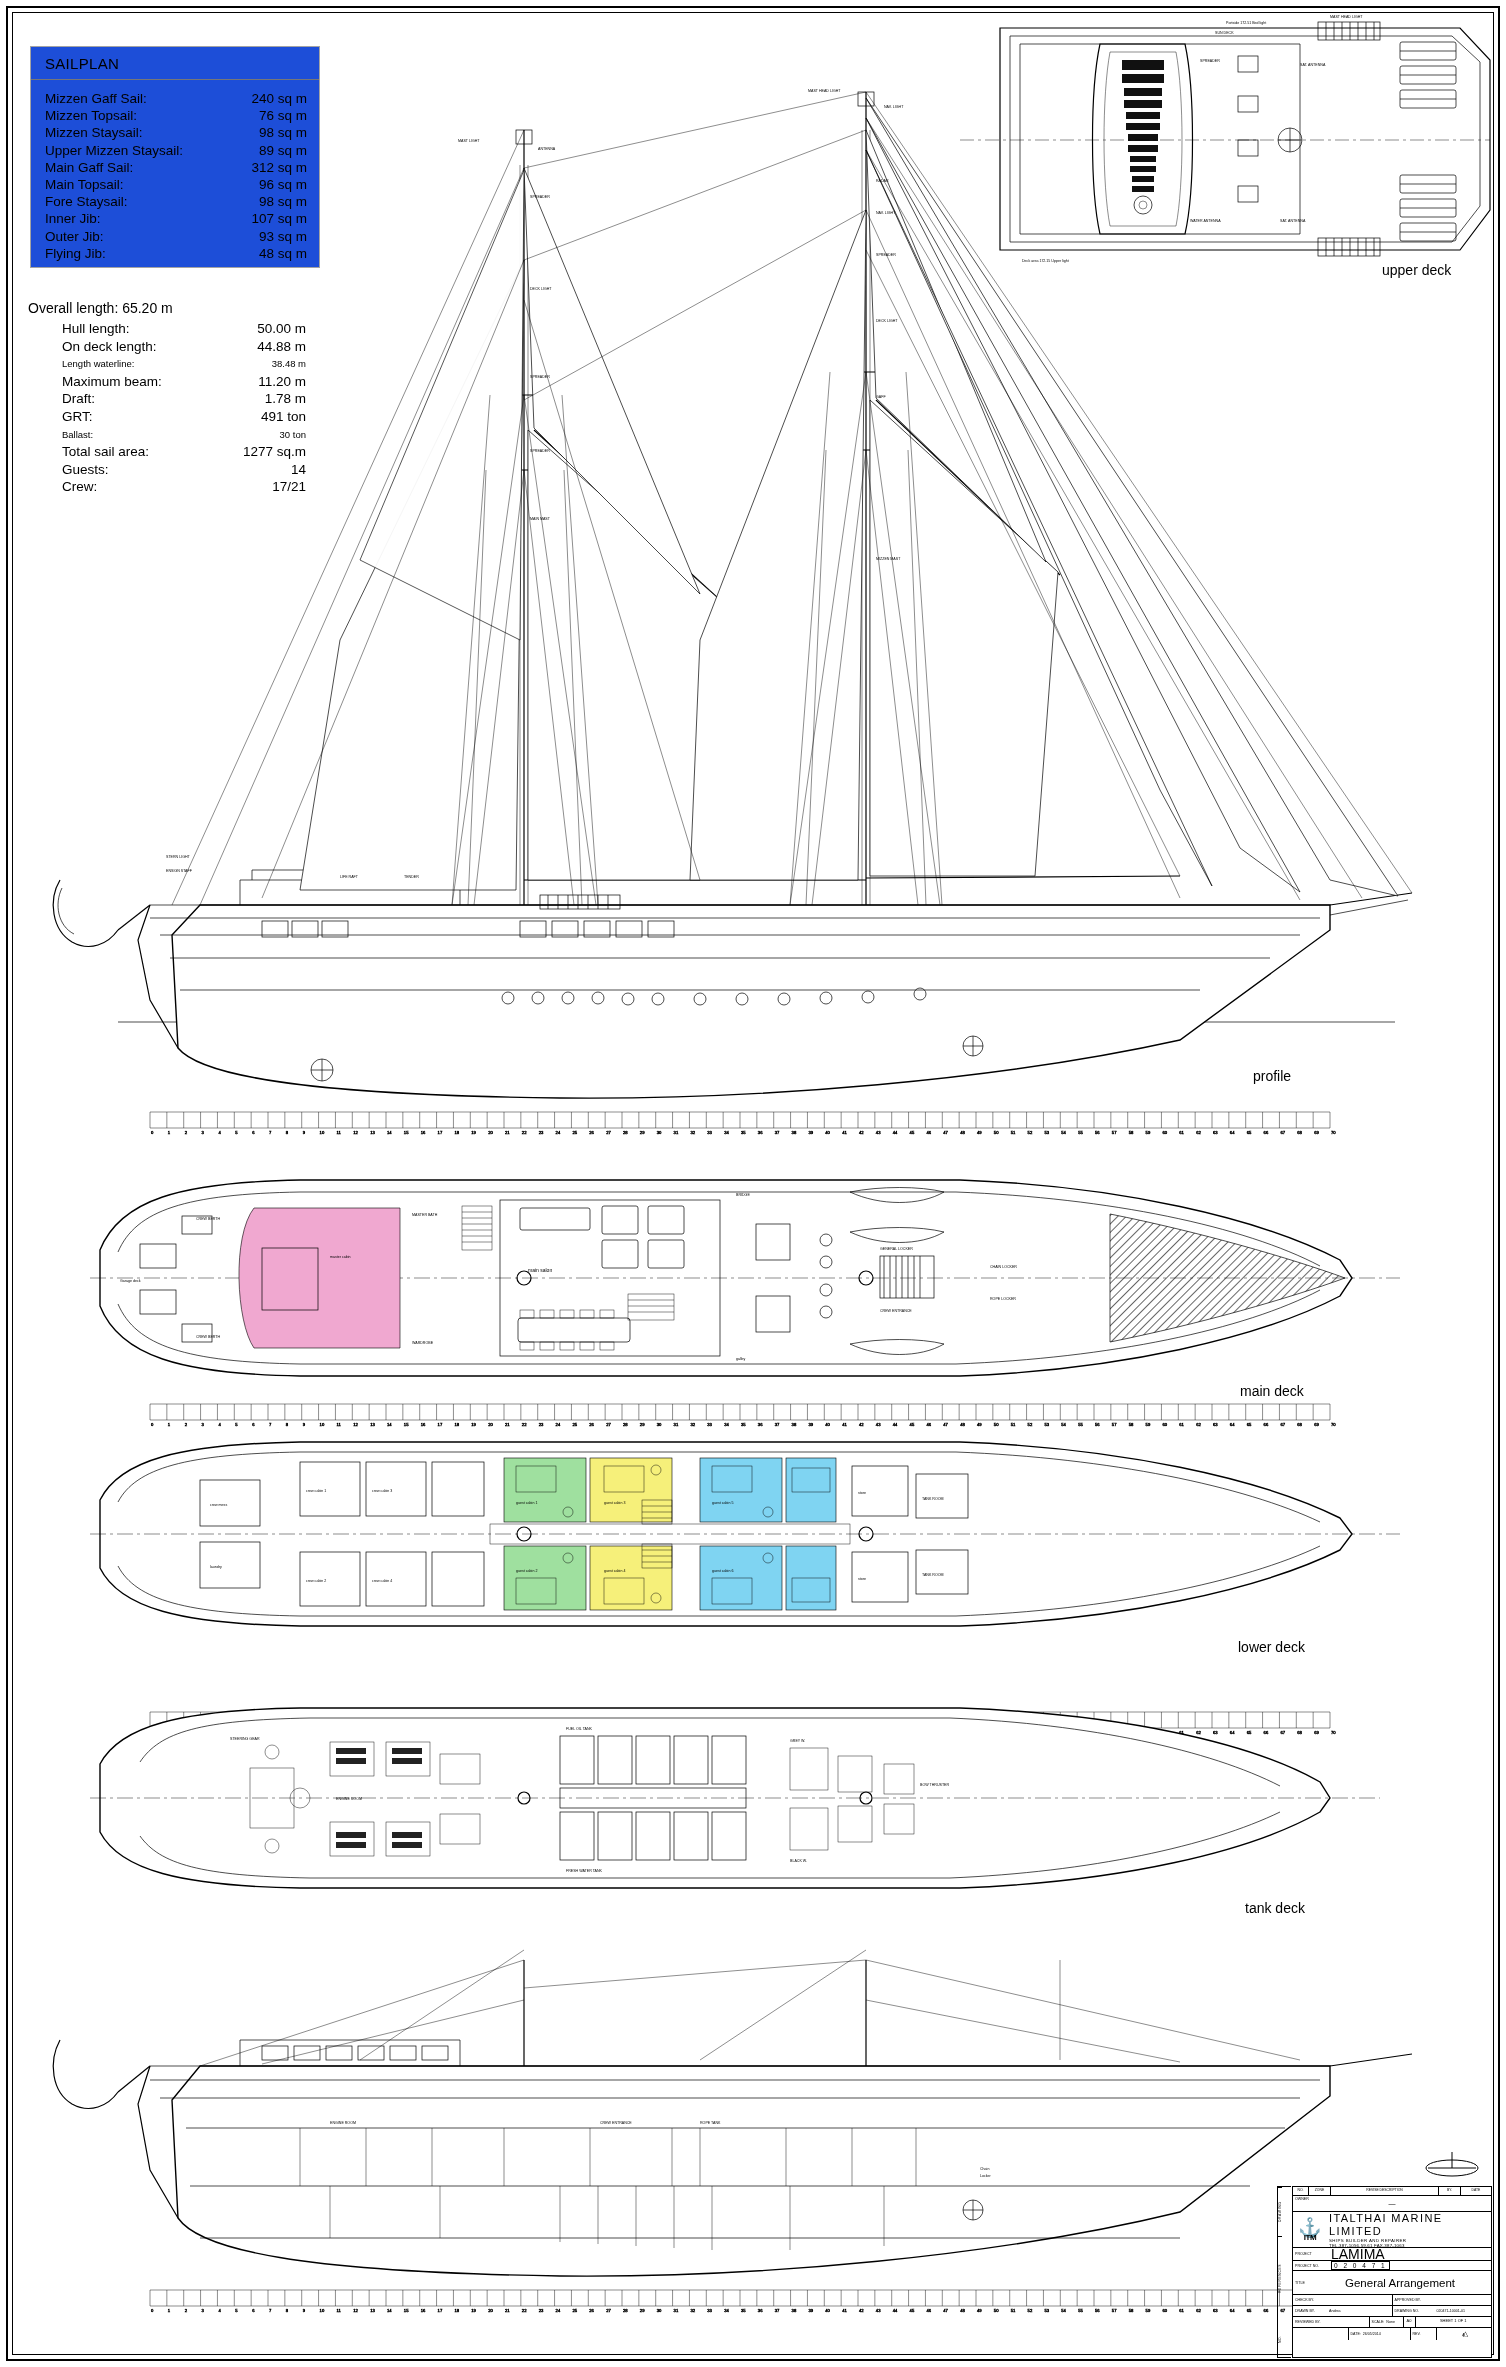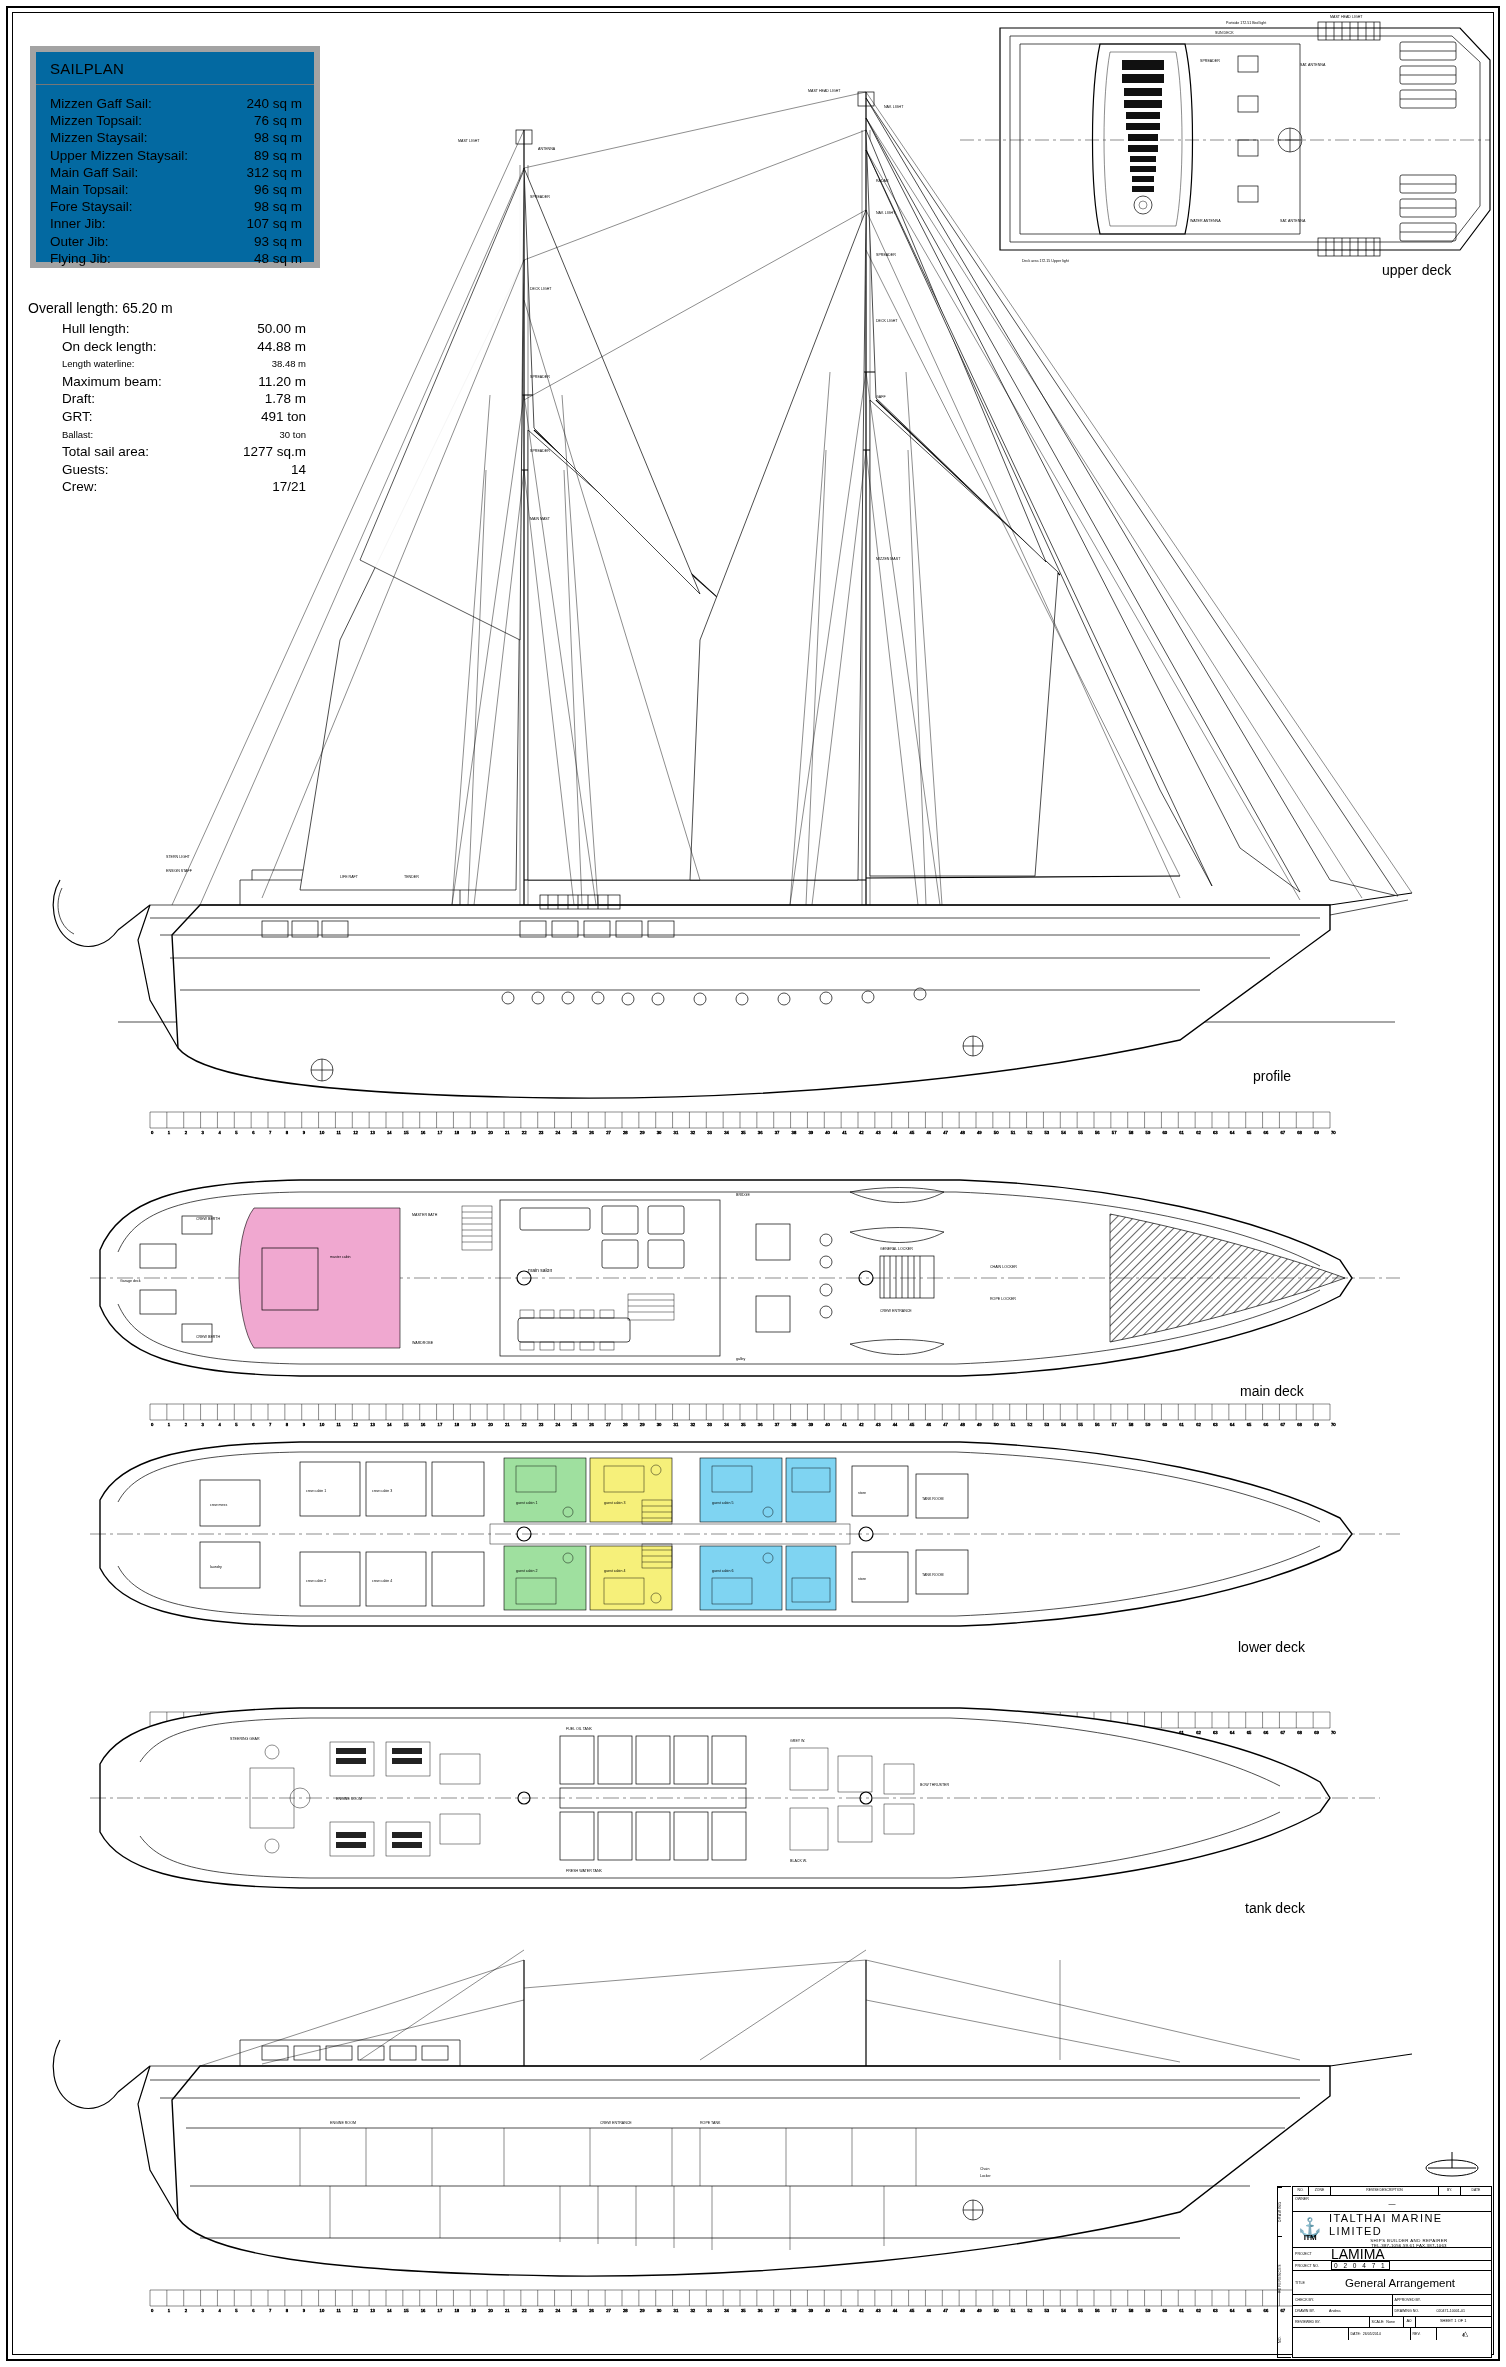--- a/index.html
+++ b/index.html
@@ -2,21 +2,21 @@
 <html><head>
 <meta charset="utf-8">
 <style>
   html,body{margin:0;padding:0;background:#ffffff;}
   body{font-family:"Liberation Sans", sans-serif;color:#000;}
   #sheet{position:relative;width:1506px;height:2367px;background:#fff;overflow:hidden;}
   #border{position:absolute;left:6px;top:6px;width:1494px;height:2355px;border:2px solid #000;box-sizing:border-box;}
   #inner-border{position:absolute;left:12px;top:12px;width:1482px;height:2343px;border:1px solid #000;box-sizing:border-box;}
 
   
-  #sailplan-box{position:absolute;left:30px;top:46px;width:290px;height:222px;border:6px solid #a3a3a3;box-sizing:border-box;background:#0369a1;}
+  #sailplan-box{position:absolute;left:30px;top:46px;width:290px;height:222px;border:1px solid #a3a3a3;box-sizing:border-box;background:#1d4ed8;}
   #sailplan-title{font-size:15px;padding:8px 12px 7px 14px;border-bottom:1px solid #777;letter-spacing:.3px;}
   .sp-list{padding:10px 12px 8px 14px;}
   .sp-row{display:flex;justify-content:space-between;font-size:13.5px;line-height:17.2px;white-space:nowrap;}
   .sp-row .lbl{text-align:left;}
   .sp-row .val{text-align:right;}
 
   
   #specs{position:absolute;left:24px;top:300px;width:320px;}
   #overall{font-size:14px;padding-left:4px;margin-bottom:4px;}
   .spec-row{display:flex;justify-content:space-between;font-size:13.5px;line-height:17.6px;padding-left:38px;padding-right:38px;white-space:nowrap;}
@@ -1386,21 +1386,21 @@
         <div class="tb-lab">OWNER</div>
         <div style="text-align:center;font-size:7px;margin-top:-1px;">—</div>
       </div>
     </div>
 
     <div class="tb-row" id="tb-logo">
       <div class="tb-cell" style="width:34px;display:flex;align-items:center;justify-content:center;flex-direction:column;border-right:none;">
         <div class="anchor-logo">⚓</div>
         <div style="font-size:8px;font-weight:bold;letter-spacing:-.5px;margin-top:-4px;">ITM</div>
       </div>
-      <div class="tb-cell" style="flex:1;display:flex;flex-direction:column;align-items:center;justify-content:center;border-right:none;">
+      <div class="tb-cell" style="flex:1;display:flex;flex-direction:column;align-items:flex-start;justify-content:center;border-right:none;">
         <div id="tb-company">ITALTHAI MARINE LIMITED</div>
         <div id="tb-sub1">SHIPS BUILDER AND REPAIRER</div>
         <div id="tb-sub2">TEL.387-1056,59,61  FAX.387-1063</div>
       </div>
     </div>
 
     <div class="tb-row" id="tb-project">
       <div class="tb-cell" style="flex:1;display:flex;align-items:center;">
         <span class="tb-lab" style="width:36px;">PROJECT</span>
         <span style="font-size:14px;">LAMIMA</span>

